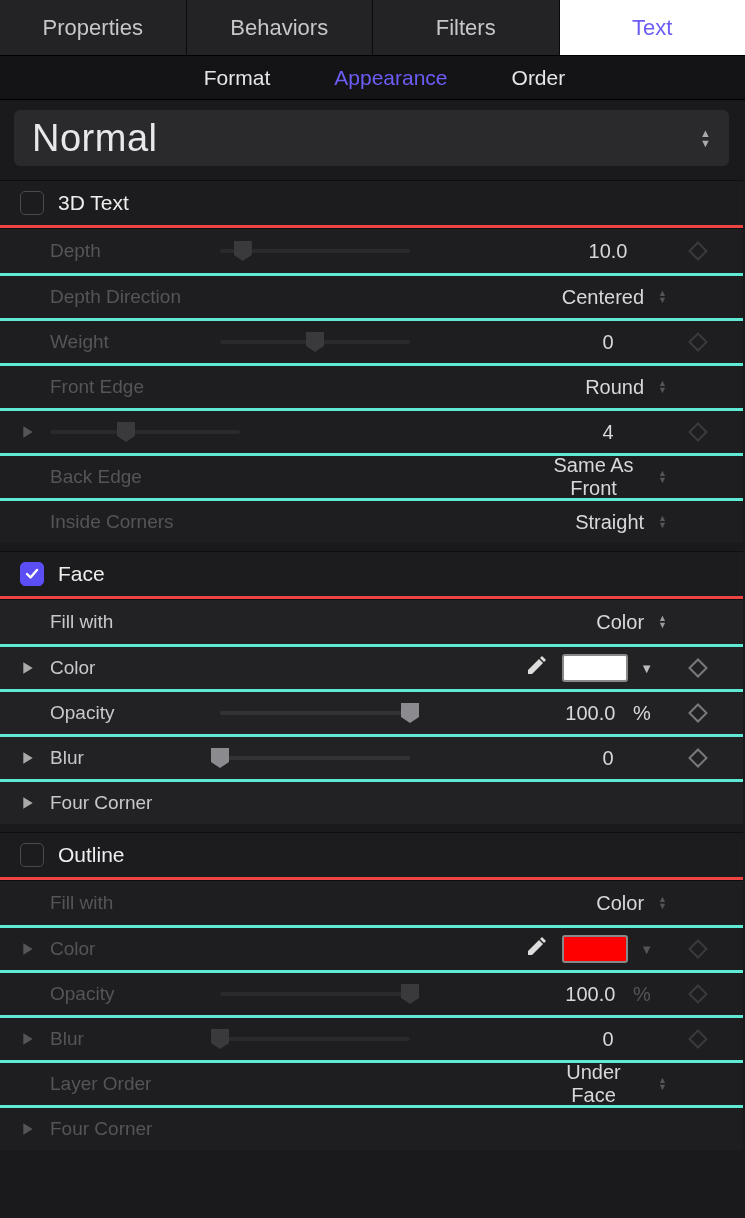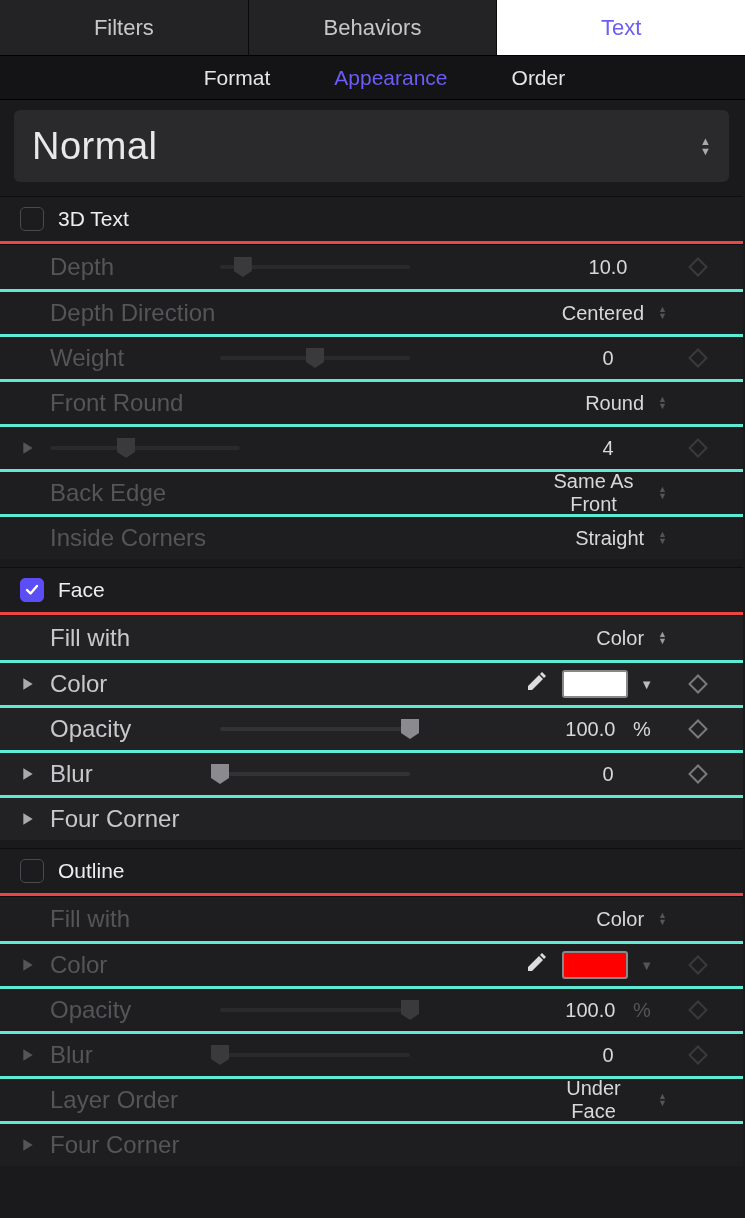--- a/index.html
+++ b/index.html
@@ -17,37 +17,37 @@
 .sub-tab { font-size: 21px; color: #e6e6e8; cursor: default; margin-left: 24px; }
 .sub-tab.active { color: #6b5df6; }
 
 
 .scroll-area { height: calc(1218px - 56px - 44px); overflow-y: auto; padding-right: 2px; position: relative; }
 .scroll-area::-webkit-scrollbar { width: 10px; }
 .scroll-area::-webkit-scrollbar-track { background: #141416; }
 .scroll-area::-webkit-scrollbar-thumb { background: #3a3a3e; border-radius: 5px; }
 
 
-.preset { margin: 10px 14px 14px 14px; background: #2a2a2d; border-radius: 6px; height: 72px; display: flex; align-items: center; justify-content: space-between; padding: 0 18px; }
+.preset { margin: 10px 14px 14px 14px; background: #2a2a2d; border-radius: 6px; height: 56px; display: flex; align-items: center; justify-content: space-between; padding: 0 18px; }
 .preset-label { font-size: 38px; font-weight: 200; color: #e8e8ea; letter-spacing: 0.5px; }
 .stepper-arrows { display: flex; flex-direction: column; gap: 1px; color: #aaa; font-size: 11px; line-height: 9px; }
 .stepper-arrows span { display: block; }
 
 
 .section-header { display: flex; align-items: center; height: 48px; padding: 0 20px; background: #1c1c1e; border-top: 1px solid #0e0e10; border-bottom: 3px solid #ef4444; }
 .chk { width: 24px; height: 24px; border-radius: 5px; border: 1px solid #4a4a4e; margin-right: 14px; display: flex; align-items: center; justify-content: center; background: #1c1c1e; }
 .chk.checked { background: #5b4ef5; border-color: #5b4ef5; }
 .chk svg { width: 16px; height: 16px; }
 .section-title { font-size: 21px; color: #eee; }
 .section-header.dim .section-title { color: #eee; }
 
 
 .row { display: flex; align-items: center; height: 45px; padding-left: 26px; padding-right: 20px; background: #222225; border-top: 3px solid #5eead4; position: relative; }
 .row.first-in-group { border-top: 1px solid #0e0e10; }
-.row .label { font-size: 24px; color: #c8c8cb; min-width: 170px; flex-shrink: 0; }
+.row .label { font-size: 19px; color: #c8c8cb; min-width: 170px; flex-shrink: 0; }
 .row.dim .label, .row.dim .value, .row.dim .unit { color: #555558; }
 .row.dim .slider-handle { background: #3a3a3d; }
 .row.dim .diamond { border-color: #3a3a3d; }
 
 .disclosure { width: 28px; display: flex; justify-content: flex-start; flex-shrink: 0; margin-left: -4px; }
 .disclosure svg { width: 12px; height: 14px; fill: #aaa; }
 .row.dim .disclosure svg { fill: #555558; }
 .disclosure.empty { }
 
 .slider-area { flex: 1; position: relative; height: 100%; display: flex; align-items: center; padding-right: 10px; }
@@ -75,22 +75,23 @@
 
 .section-group { margin-bottom: 8px; }
 .group-body { background: #222225; }
 .group-body.dim .row { background: #1e1e21; }
 
 </style>
 </head>
 <body>
 
 <div class="main-tabs">
+  <div class="main-tab inactive">Properties</div>
+  <div class="main-tab inactive">Behaviors</div>
   <div class="main-tab inactive">Filters</div>
-  <div class="main-tab inactive">Behaviors</div>
   <div class="main-tab active">Text</div>
 </div>
 
 <div class="sub-tabs">
   <div class="sub-tab">Format</div>
   <div class="sub-tab active">Appearance</div>
   <div class="sub-tab">Order</div>
 </div>
 
 <div class="scroll-area">
@@ -147,21 +148,21 @@
             </div>
         </div>
         <div class="value-box">0</div>
         <div class="kf">
             <div class="diamond"></div>
           </div>
       </div>
 
       <div class="row dim">
         <div class="disclosure empty"></div>
-        <div class="label">Front Round</div>
+        <div class="label">Front Edge</div>
         <div class="slider-area"></div>
         <div class="value-box select">
           <span>Round</span>
           <span class="mini-arrows">
               <span>▲</span>
               <span>▼</span>
             </span>
         </div>
         <div class="kf"></div>
       </div>

